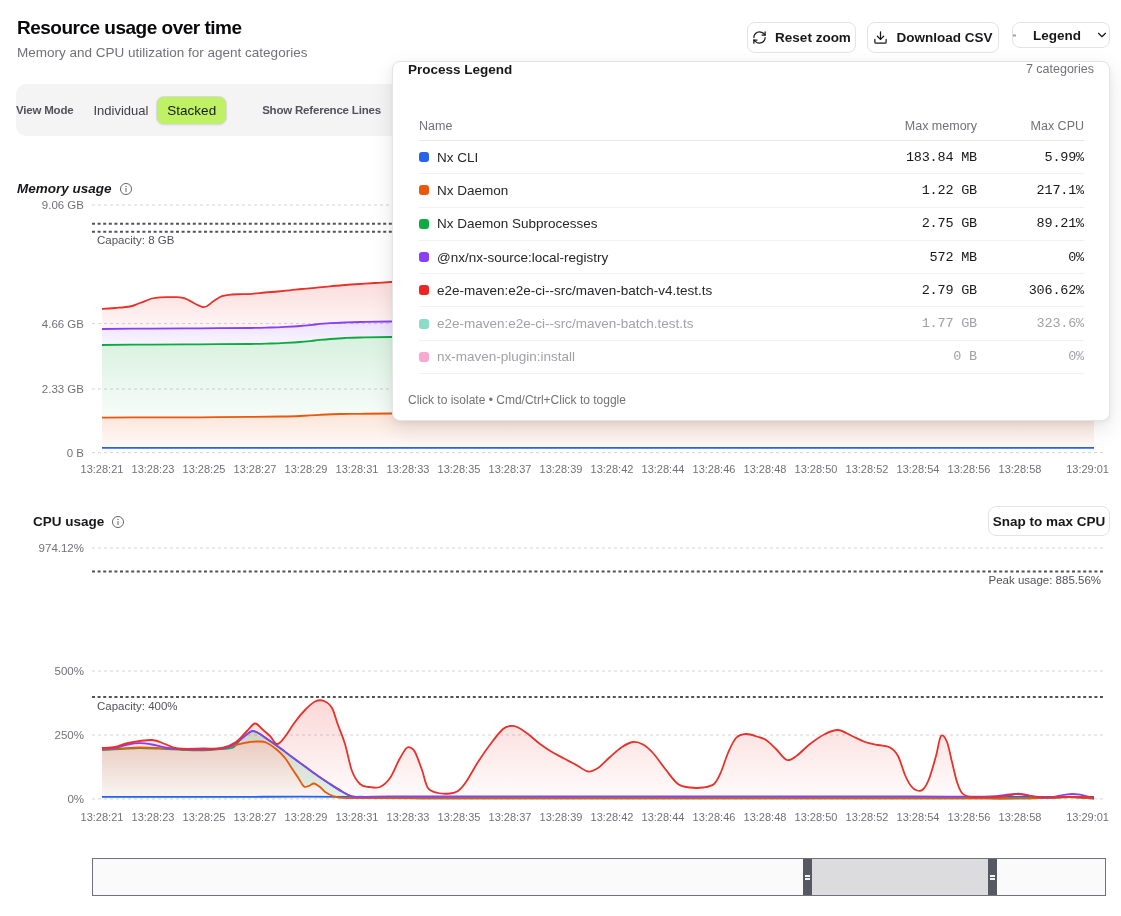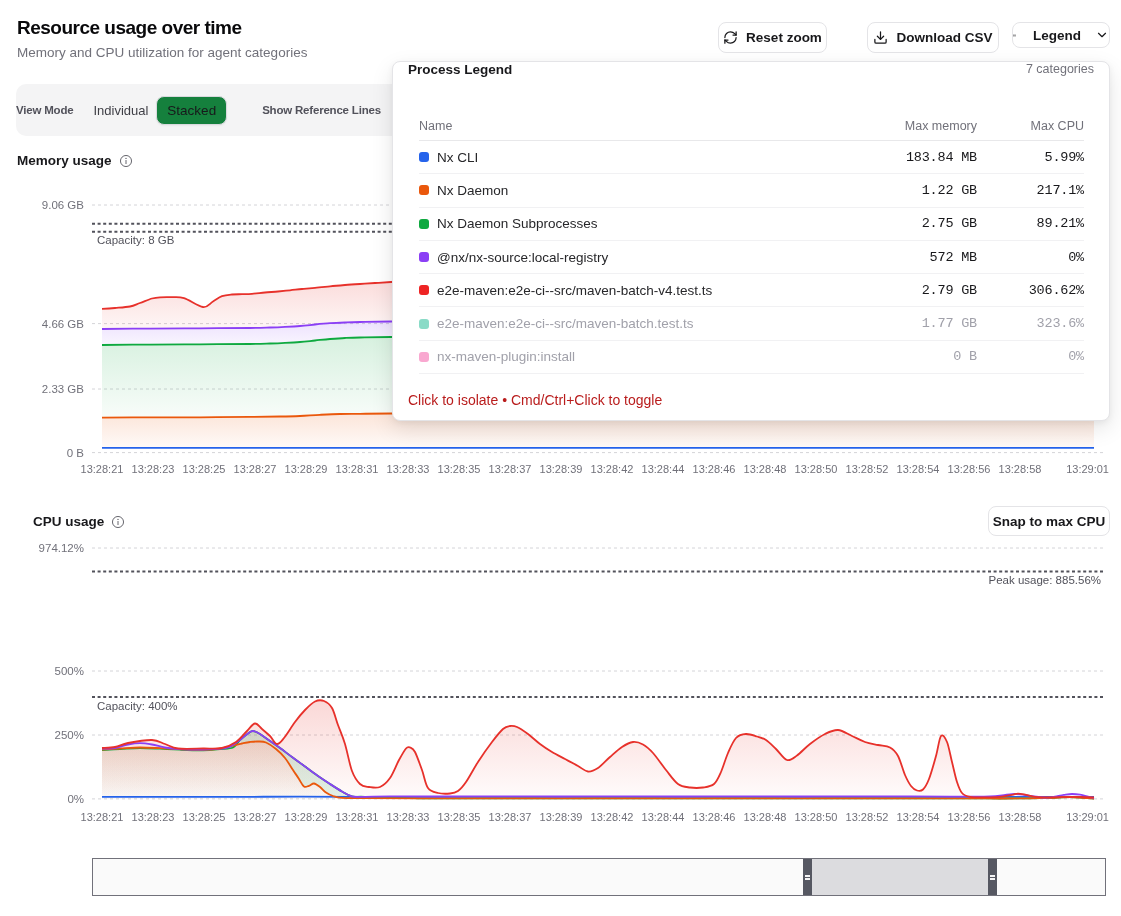--- a/index.html
+++ b/index.html
@@ -5,40 +5,40 @@
 html,body { width:1121px; height:916px; background:#fff; font-family:"Liberation Sans", sans-serif; overflow:hidden; }
 #page { position:relative; width:1121px; height:916px; }
 .btn { position:absolute; display:flex; align-items:center; justify-content:center; gap:8px;
   background:#fff; border:1px solid #e4e4e7; border-radius:8px; font-size:13.5px; font-weight:700; color:#18181b; }
 h1 { position:absolute; left:17px; top:17px; font-size:19px; font-weight:700; color:#09090b; letter-spacing:-.5px; }
 .sub { position:absolute; left:17px; top:45px; font-size:13.5px; color:#71717a; }
 .toolbar { position:absolute; left:16px; top:84px; width:1089px; height:52px; background:#f4f4f5; border-radius:10px;
   display:flex; align-items:center; }
 .tlabel { font-size:11.5px; font-weight:700; color:#52525b; letter-spacing:-0.2px; }
 .seg { font-size:13px; color:#3f3f46; }
-.segsel { background:#15803d; border:1px solid #d9d9de; border-radius:8px; padding:6px 10px; font-size:13.5px; font-weight:400; color:#18181b; box-shadow:0 1px 2px rgba(0,0,0,.05);text-align:center; }
+.segsel { background:#bef264; border:1px solid #d9d9de; border-radius:8px; padding:6px 10px; font-size:13.5px; font-weight:400; color:#18181b; box-shadow:0 1px 2px rgba(0,0,0,.05);text-align:center; }
 .sect { position:absolute; font-size:13.5px; font-weight:700; color:#18181b; display:flex; align-items:center; gap:7px; }
 .popup { position:absolute; left:392px; top:61px; width:718px; height:360px; background:#fff;
   border:1px solid #e4e4e7; border-radius:8px; box-shadow:0 8px 22px rgba(0,0,0,.10), 0 2px 6px rgba(0,0,0,.05); z-index:20; }
 .phead { position:absolute; left:15px; right:15px; top:0; height:50px; display:flex; align-items:flex-start; justify-content:space-between; }
 .ptitle { font-size:13.5px; font-weight:700; color:#18181b; }
 .pcount { font-size:12.5px; color:#71717a; }
 .cols { position:absolute; left:26px; right:25px; top:50px; height:29px; display:flex; align-items:center;
   font-size:12.5px; color:#71717a; border-bottom:1px solid #e8e8ea; }
 .cols .c1 { flex:1; }
 .cols .c2 { width:160px; text-align:right; }
 .cols .c3 { width:107px; text-align:right; }
 .rows { position:absolute; left:0; right:0; top:79px; }
 .lrow { position:relative; height:33.3px; display:flex; align-items:center; border-bottom:1px solid #f1f1f3; margin:0 25px 0 26px; }
 .dot { width:10px; height:10px; border-radius:3px; margin-right:8px; flex:none; }
 .lname { flex:1; font-size:13.5px; }
 .lmem { width:160px; text-align:right; font-family:"Liberation Mono", monospace; font-size:13.5px; letter-spacing:-0.2px; }
 .lcpu { width:107px; text-align:right; font-family:"Liberation Mono", monospace; font-size:13.5px; letter-spacing:-0.2px; }
 .pfoot { position:absolute; left:15px; right:15px; bottom:0; height:41px; display:flex; align-items:center;
-  font-size:14px; color:#b91c1c; }
+  font-size:12px; color:#737373; }
 .brush { position:absolute; left:92px; top:858px; width:1014px; height:38px; background:#fafafa; border:1px solid #71717a; }
 .bsel { position:absolute; left:710px; top:0; width:194px; height:36px; background:#dcdcdf; }
 .bhandle { position:absolute; top:0; width:9px; height:36px; background:#565862; }
 .grip { position:absolute; left:2px; width:5px; height:1.5px; background:#f4f4f5; }
 </style></head>
 <body>
 <div id="page">
 <svg width="1121" height="916" viewBox="0 0 1121 916" style="position:absolute;left:0;top:0" font-family="Liberation Sans, sans-serif">
 <defs>
 <linearGradient id="gB" x1="0" y1="0" x2="0" y2="1">
@@ -156,21 +156,21 @@
 <text x="765" y="821" text-anchor="middle" font-size="11" fill="#71717a">13:28:48</text>
 <text x="816" y="821" text-anchor="middle" font-size="11" fill="#71717a">13:28:50</text>
 <text x="867" y="821" text-anchor="middle" font-size="11" fill="#71717a">13:28:52</text>
 <text x="918" y="821" text-anchor="middle" font-size="11" fill="#71717a">13:28:54</text>
 <text x="969" y="821" text-anchor="middle" font-size="11" fill="#71717a">13:28:56</text>
 <text x="1020" y="821" text-anchor="middle" font-size="11" fill="#71717a">13:28:58</text>
 <text x="1109" y="821" text-anchor="end" font-size="11" fill="#71717a">13:29:01</text>
 </svg>
 <h1>Resource usage over time</h1>
 <div class="sub">Memory and CPU utilization for agent categories</div>
-<div class="btn" style="left:718px; top:22px; width:109px; height:31px;">
+<div class="btn" style="left:747px; top:22px; width:109px; height:31px;">
       <svg width="15" height="15" viewBox="0 0 24 24">
         <path d="M3 12a9 9 0 0 1 9-9 9.75 9.75 0 0 1 6.74 2.74L21 8" fill="none" stroke="#18181b" stroke-width="2" stroke-linecap="round" stroke-linejoin="round"></path>
         <path d="M21 3v5h-5" fill="none" stroke="#18181b" stroke-width="2" stroke-linecap="round" stroke-linejoin="round"></path>
         <path d="M21 12a9 9 0 0 1-9 9 9.75 9.75 0 0 1-6.74-2.74L3 16" fill="none" stroke="#18181b" stroke-width="2" stroke-linecap="round" stroke-linejoin="round"></path>
         <path d="M8 16H3v5" fill="none" stroke="#18181b" stroke-width="2" stroke-linecap="round" stroke-linejoin="round"></path>
       </svg>
       <span>Reset zoom</span>
     </div>
 <div class="btn" style="left:867px; top:22px; width:132px; height:31px;">
       <svg width="15" height="15" viewBox="0 0 24 24">
@@ -195,21 +195,21 @@
           <path d="m6 9 6 6 6-6" fill="none" stroke="#18181b" stroke-width="2" stroke-linecap="round" stroke-linejoin="round"></path>
         </svg>
       </span>
     </div>
 <div class="toolbar">
   <span class="tlabel" style="">View Mode</span>
   <span class="seg" style="margin-left:20px;">Individual</span>
   <span class="segsel" style="margin-left:8px;">Stacked</span>
   <span class="tlabel" style="margin-left:35px;">Show Reference Lines</span>
 </div>
-<div class="sect" style="left:17px; top:153px;">Memory usage <svg width="14" height="14" viewBox="0 0 24 24">
+<div class="sect" style="left:17px; top:181px;font-style:italic;">Memory usage <svg width="14" height="14" viewBox="0 0 24 24">
         <circle cx="12" cy="12" r="9.5" fill="none" stroke="#5b5b63" stroke-width="1.6"></circle>
         <line x1="12" y1="11" x2="12" y2="16.5" stroke="#5b5b63" stroke-width="1.6" stroke-linecap="round"></line>
         <circle cx="12" cy="7.5" r="1.2" fill="#5b5b63"></circle>
       </svg></div>
 <div class="sect" style="left:17px; top:514px;margin-left:16px;">CPU usage <svg width="14" height="14" viewBox="0 0 24 24">
         <circle cx="12" cy="12" r="9.5" fill="none" stroke="#5b5b63" stroke-width="1.6"></circle>
         <line x1="12" y1="11" x2="12" y2="16.5" stroke="#5b5b63" stroke-width="1.6" stroke-linecap="round"></line>
         <circle cx="12" cy="7.5" r="1.2" fill="#5b5b63"></circle>
       </svg></div>
 <div class="btn" style="left:988px; top:506px; width:122px; height:30px; font-size:13.5px;">Snap to max CPU</div>

